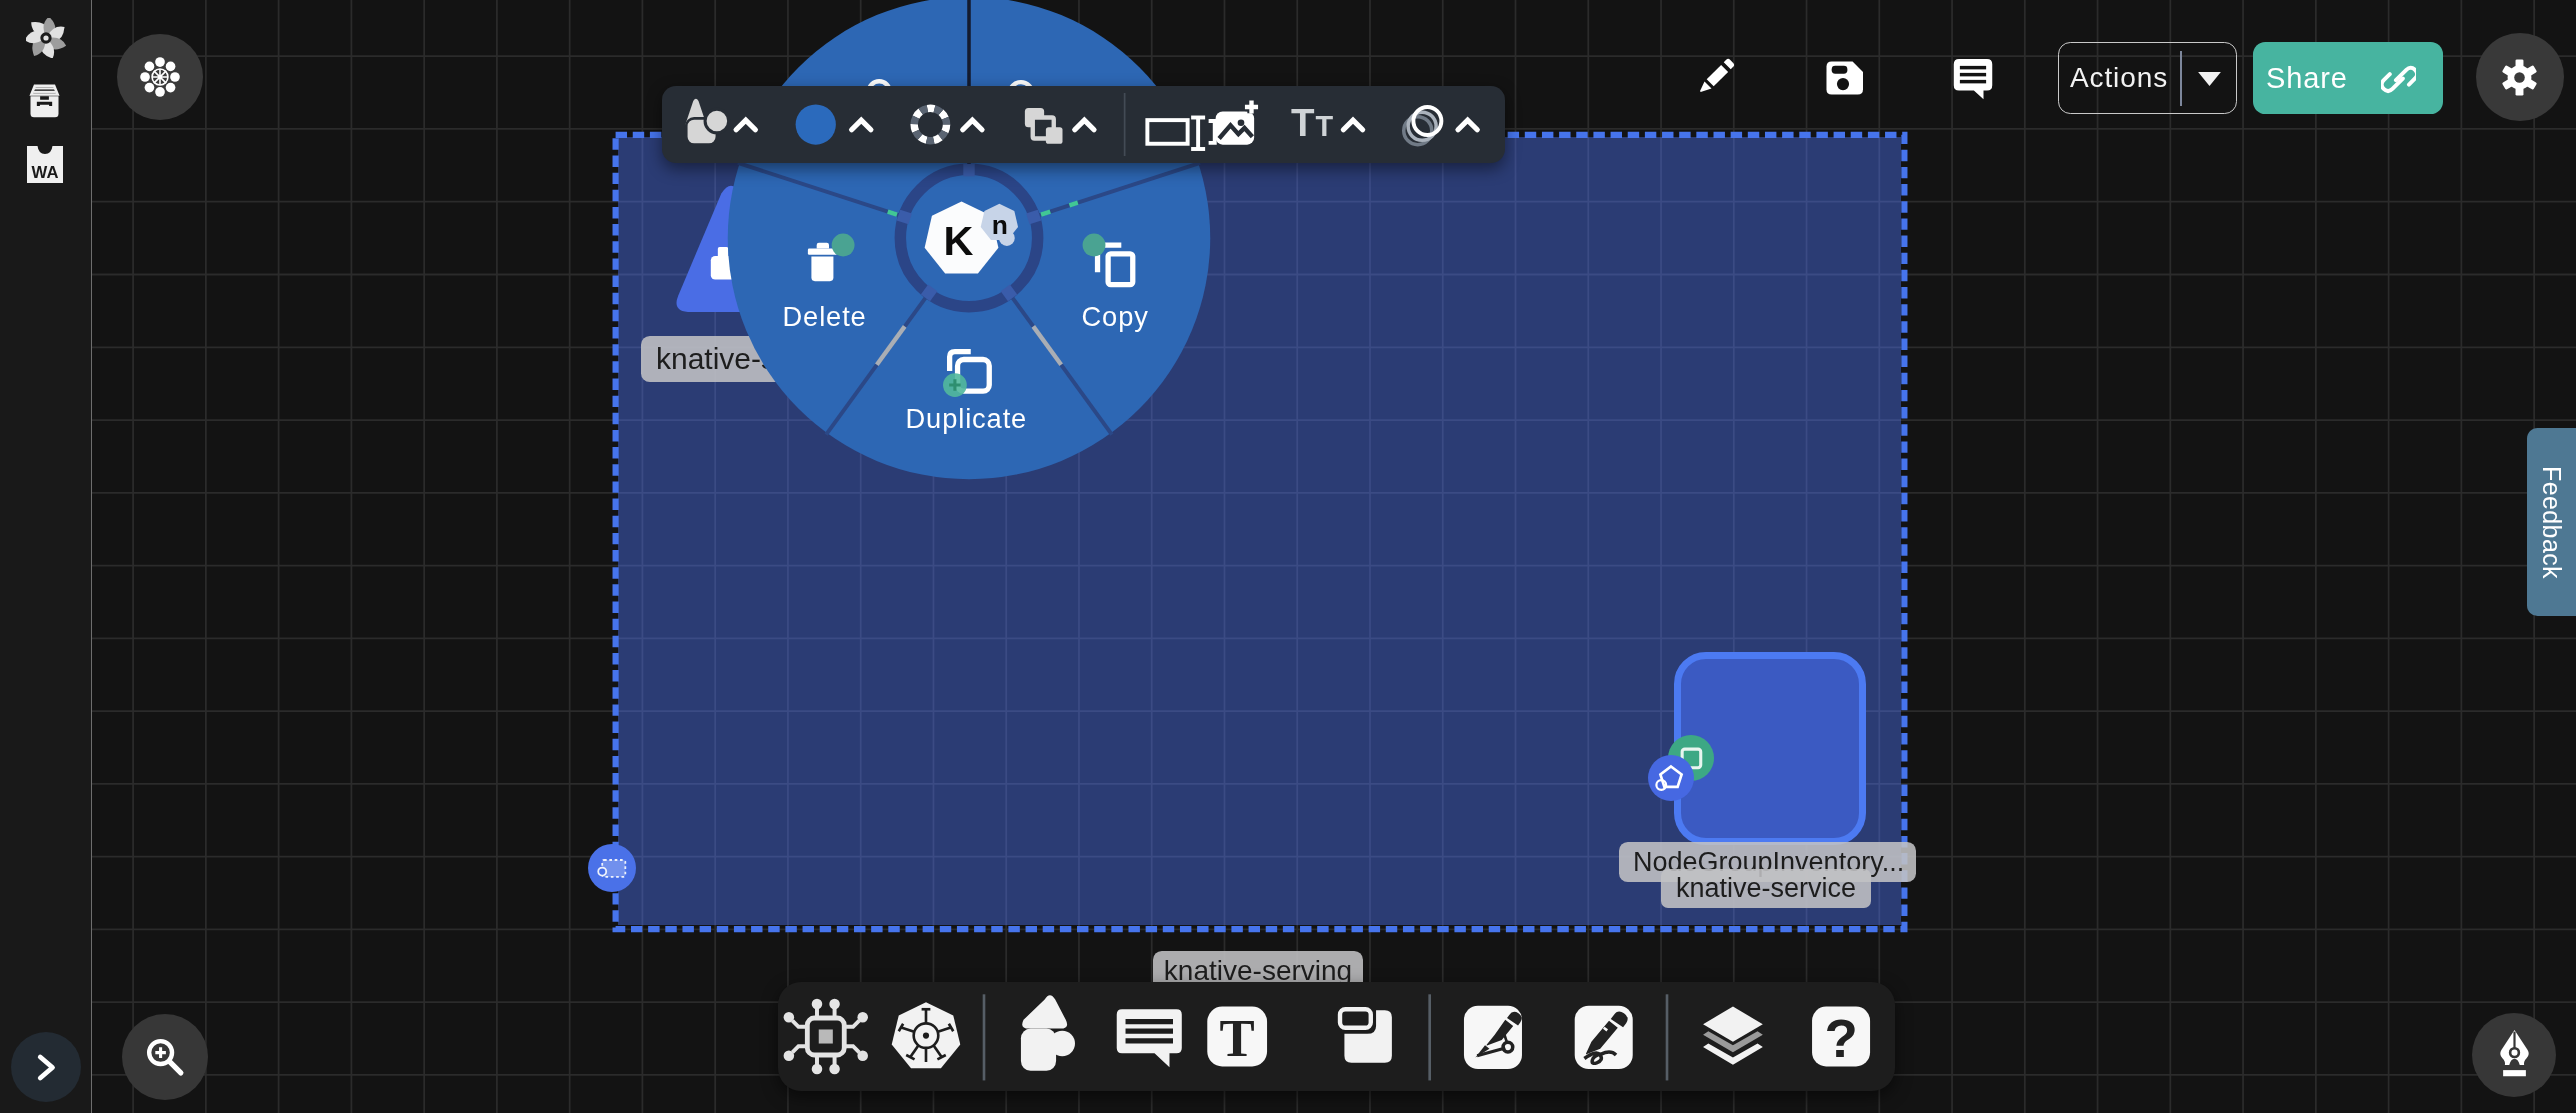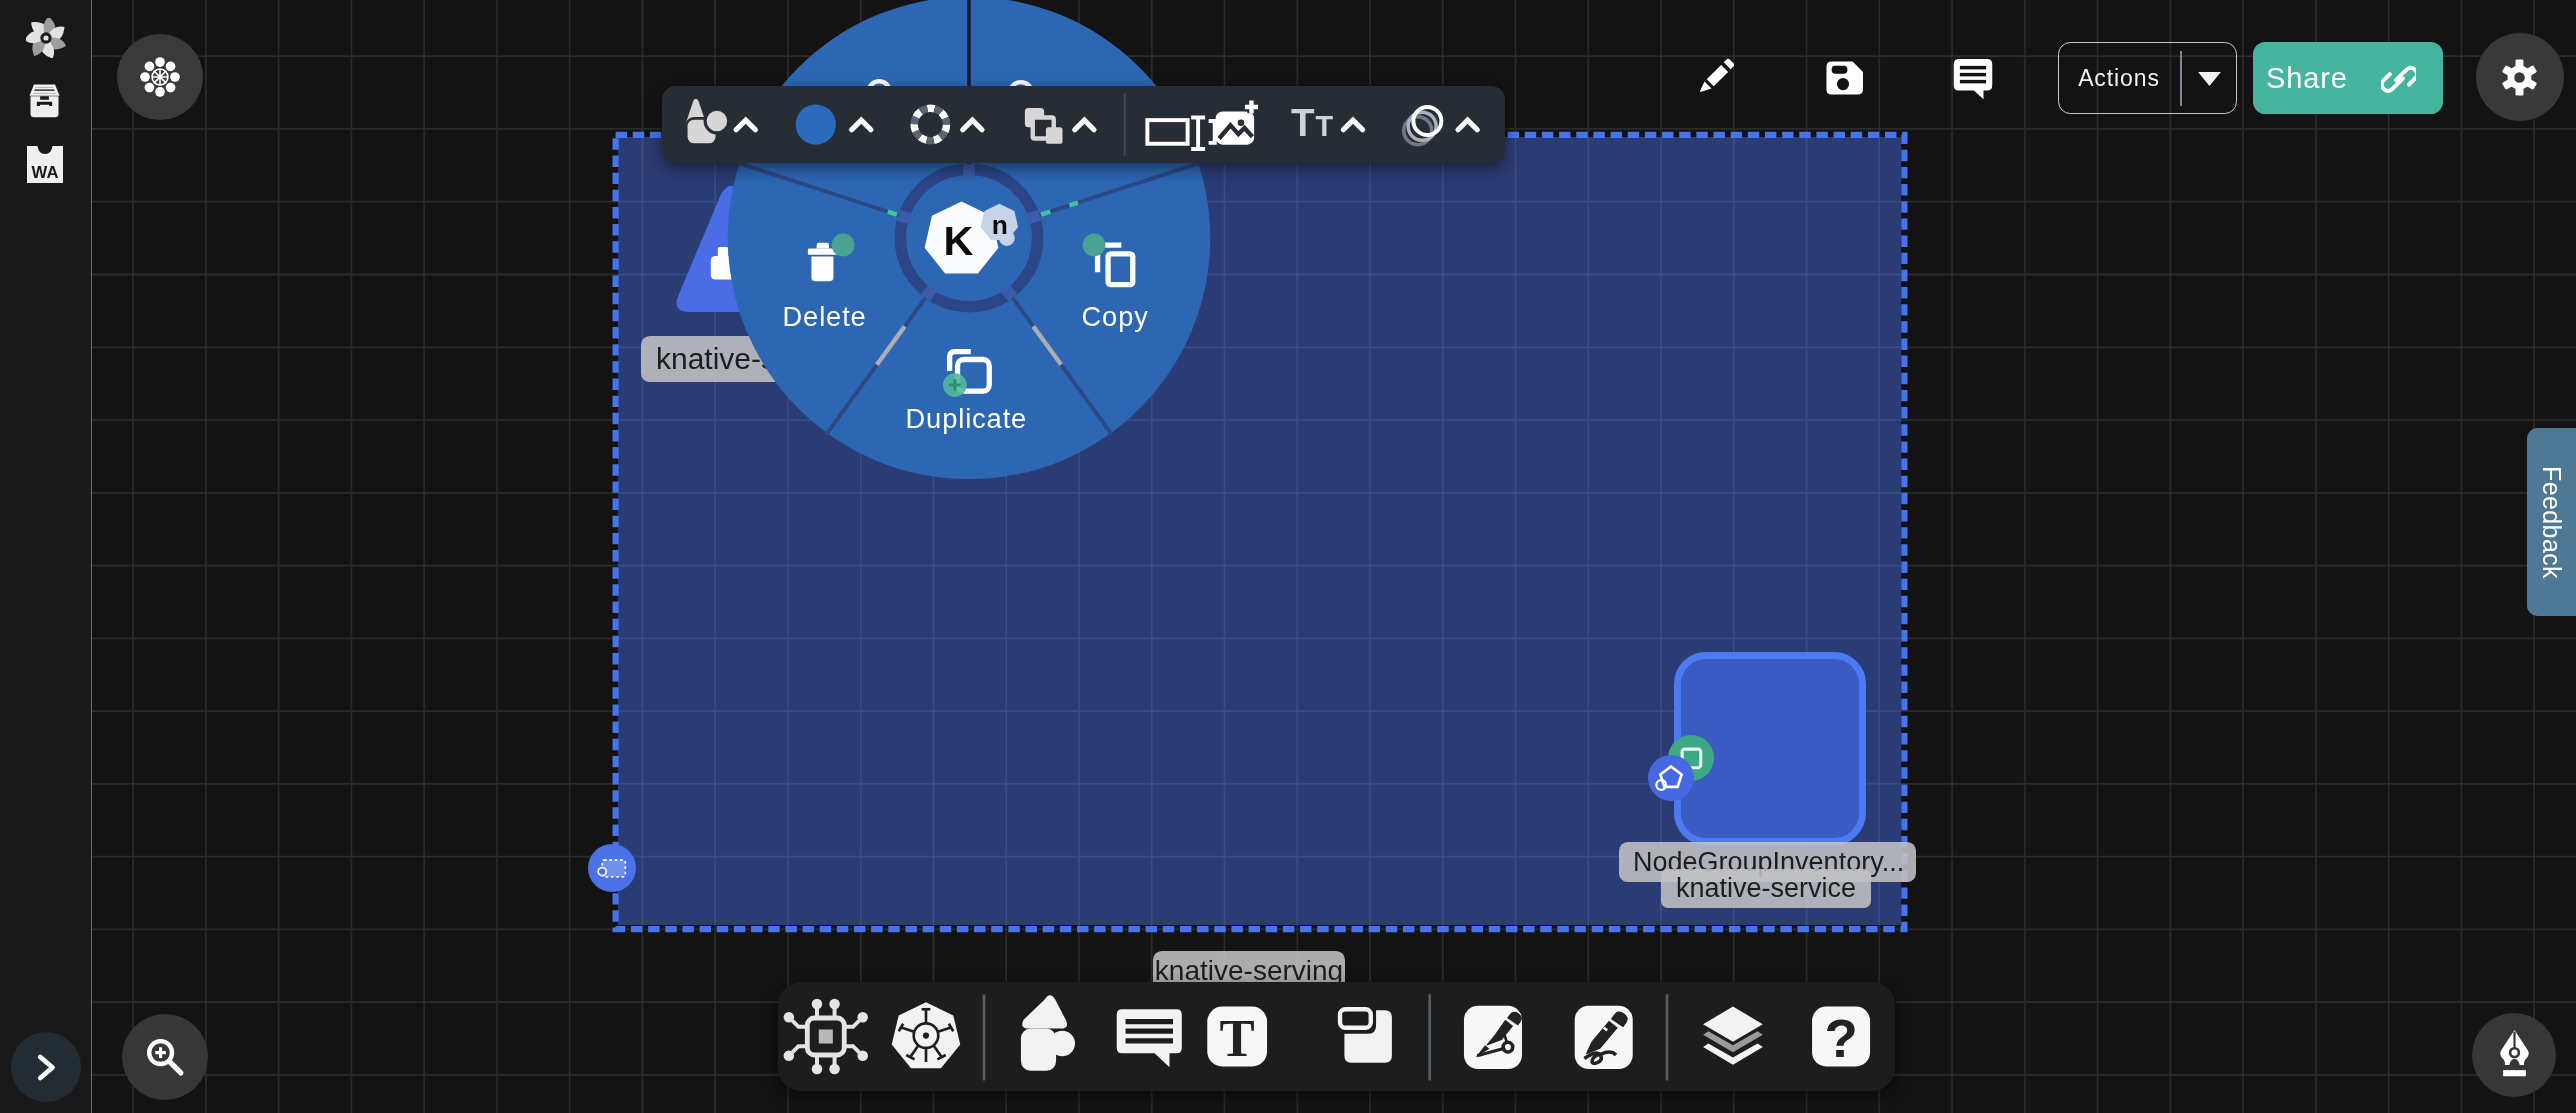--- a/index.html
+++ b/index.html
@@ -51,21 +51,21 @@
 
   <svg class="abs" style="left:1648px; top:755px;" width="46" height="46" viewBox="0 0 52 52">
     <circle cx="26" cy="26" r="26" fill="#4668e2"></circle>
     <path d="M 26 13 L 38 22 L 33.5 36 L 18.5 36 L 14 22 Z" fill="none" stroke="#ffffff" stroke-width="3"></path>
     <circle cx="15" cy="34" r="5.5" fill="none" stroke="#ffffff" stroke-width="2.5"></circle>
   </svg>
 
   <div class="label" style="left:1619px; top:842px; width:297px; height:40px; padding-left:14px;">NodeGroupInventory...</div>
   <div class="label" style="left:1661px; top:869px; width:210px; height:39px; line-height:39px; text-align:center;border-radius:7px;">knative-service</div>
 
-  <div class="label" style="left:1153px; top:951px; width:192px; height:40px; text-align:center; font-size:28px;">knative-serving</div>
+  <div class="label" style="left:1153px; top:951px; width:210px; height:40px; text-align:center; font-size:28px;">knative-serving</div>
 
   <svg class="abs" style="left:588px; top:844px;" width="48" height="48" viewBox="0 0 54 54">
     <circle cx="27" cy="27" r="27" fill="#4a71e8"></circle>
     <rect x="16" y="18" width="26" height="19" rx="2" fill="rgba(255,255,255,0.22)" stroke="#eef2fb" stroke-width="2" stroke-dasharray="3 3"></rect>
     <circle cx="16" cy="31" r="4.5" fill="#4a71e8" stroke="#eef2fb" stroke-width="2"></circle>
   </svg>
 
   <svg class="abs" style="left:726px; top:-5.3px;" width="486" height="486" viewBox="0 0 552 552">
     <circle cx="276" cy="276" r="274" fill="#2d67b4"></circle>
 
@@ -203,21 +203,21 @@
   <svg class="abs" style="left:1952px; top:57px;" width="42" height="44" viewBox="0 0 48 50">
     <path d="M 2 8 q 0 -6 6 -6 h 32 q 6 0 6 6 v 24 q 0 6 -6 6 h -4 v 10 l -11 -10 h -17 q -6 0 -6 -6 Z" fill="#ffffff"></path>
     <g stroke="#131313" stroke-width="4">
       <line x1="9" y1="12" x2="39" y2="12"></line>
       <line x1="9" y1="20" x2="39" y2="20"></line>
       <line x1="9" y1="28" x2="39" y2="28"></line>
     </g>
   </svg>
 
   <div class="abs" style="left:2058px; top:42px; width:179px; height:72px; border:1.8px solid #c9c9c9; border-radius:12.3px;"></div>
-  <div class="abs" style="left:2058px; top:42px; width:122px; height:72px; line-height:72px; text-align:center; color:#f2f2f2; font-size:23px; font-weight:300; letter-spacing:0.9px;">Actions</div>
+  <div class="abs" style="left:2058px; top:42px; width:122px; height:72px; line-height:72px; text-align:center; color:#f2f2f2; font-size:28px; font-weight:300; letter-spacing:0.9px;">Actions</div>
   <div class="abs" style="left:2180px; top:51px; width:1.8px; height:55px; background:#7d879c;"></div>
   <svg class="abs" style="left:2198px; top:72px;" width="23" height="14" viewBox="0 0 26 16">
     <path d="M 0 0 h 26 l -13 16 z" fill="#f2f2f2"></path>
   </svg>
 
   <div class="abs" style="left:2253px; top:42px; width:190px; height:72px; background:#47b4a0; border-radius:12.3px;"></div>
   <div class="abs" style="left:2266px; top:42px; width:106px; height:72px; line-height:72px; text-align:left; color:#ffffff; font-size:29px; font-weight:300; letter-spacing:0.9px;">Share</div>
   <svg class="abs" style="left:2381px; top:62px;" width="35" height="33" viewBox="0 0 40 38">
     <g fill="none" stroke="#ffffff" stroke-width="4.5" stroke-linecap="round">
       <path d="M 17 21 l 12 -12 q 5 -5 10 0 t 0 10 l -7 7"></path>

